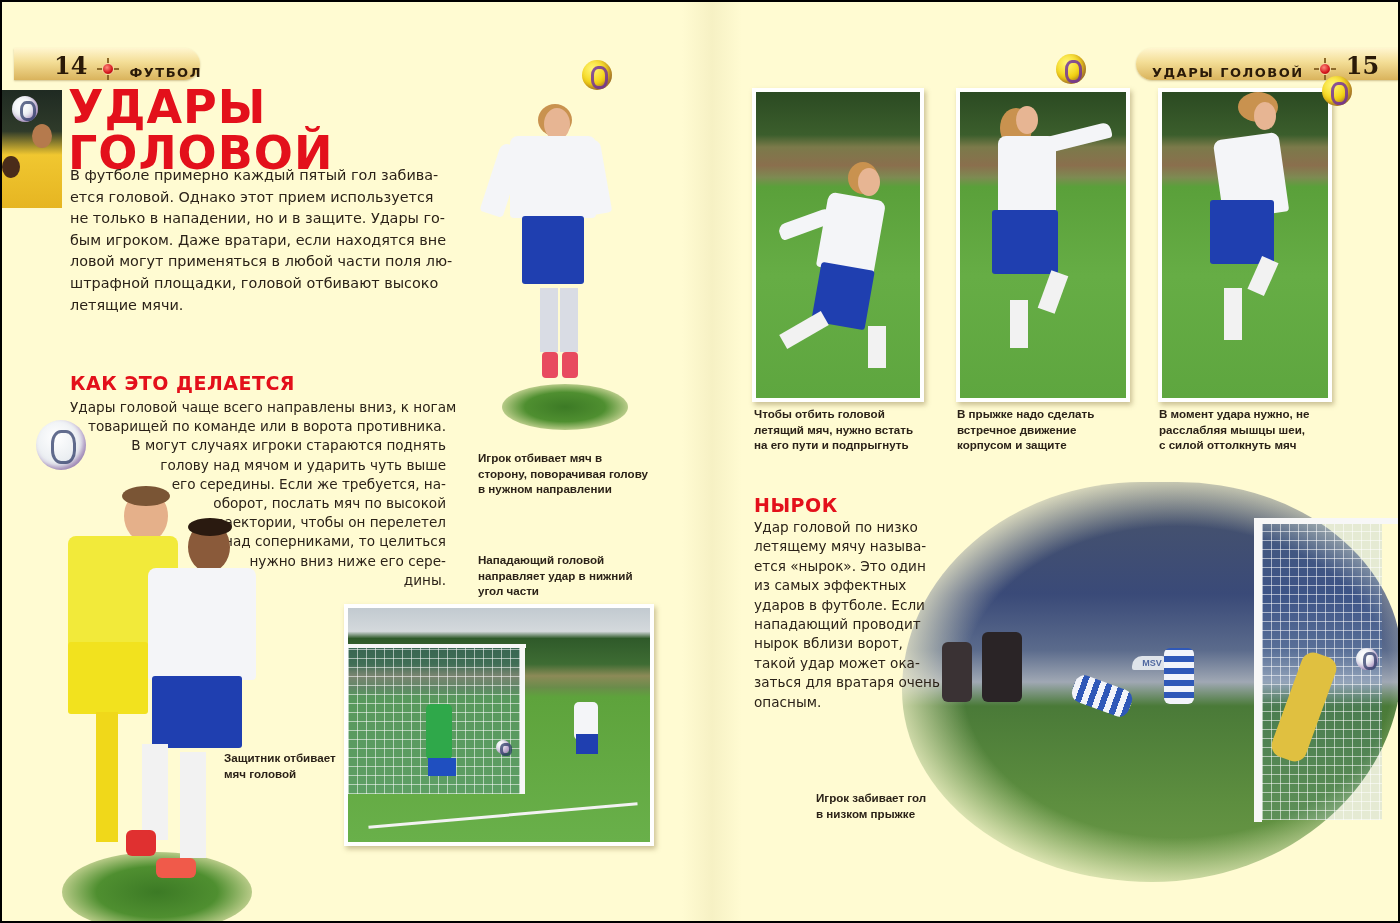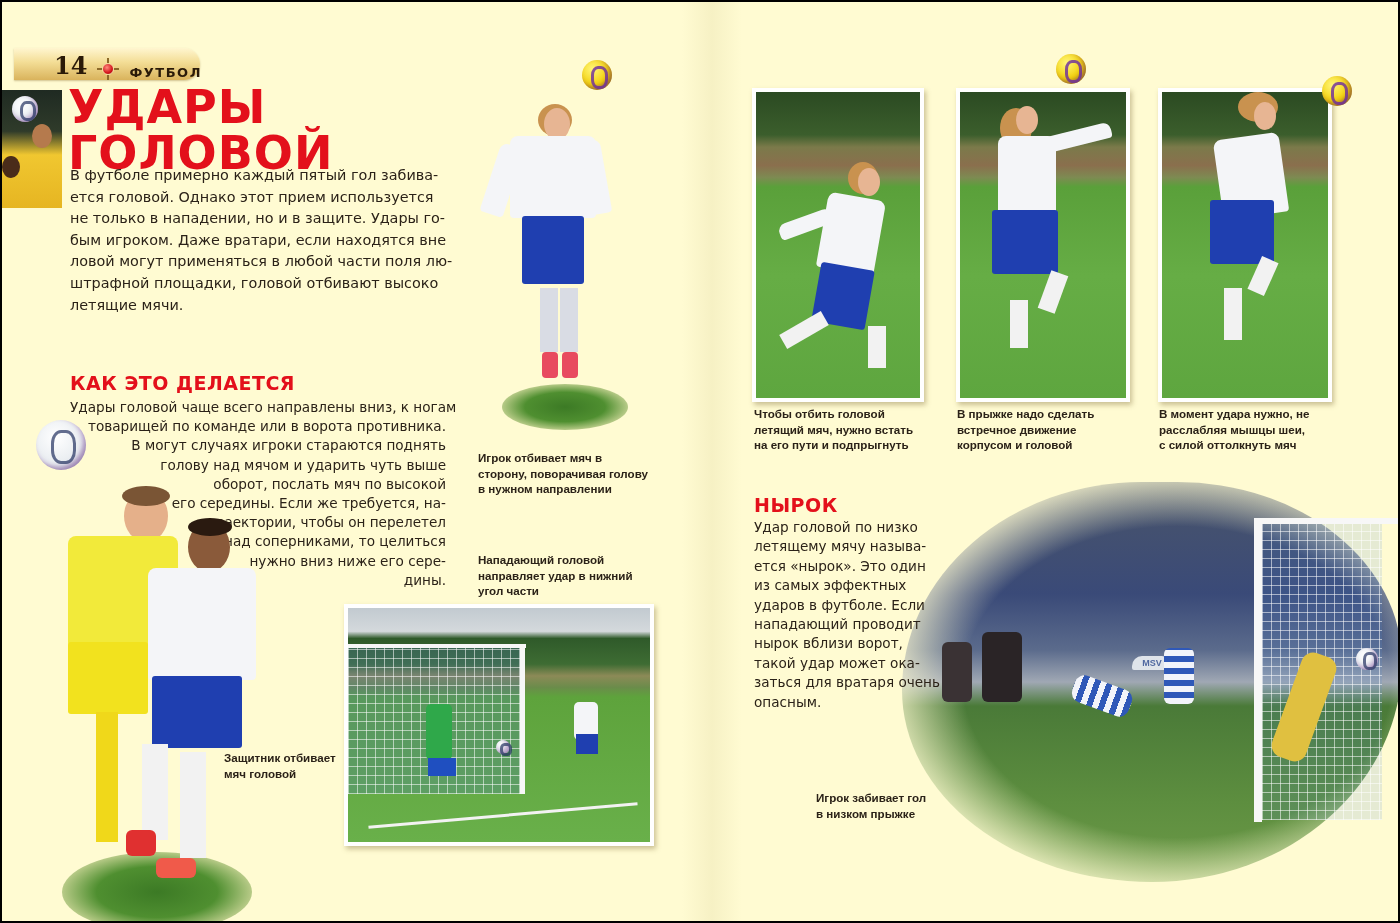--- a/index.html
+++ b/index.html
@@ -178,22 +178,22 @@
 
   <div class="h2" style="left:68px;top:370px;">КАК ЭТО ДЕЛАЕТСЯ</div>
 
   <div class="ball white" style="left:34px;top:418px;width:50px;height:50px;"></div>
 
   <div class="body-text" style="left:68px;top:396px;width:376px;text-align:right;font-size:13.6px;line-height:19.2px;">
     <span class="line">Удары головой чаще всего направлены вниз, к ногам</span>
     <span class="line">товарищей по команде или в ворота противника.</span>
     <span class="line">В могут случаях игроки стараются поднять</span>
     <span class="line">голову над мячом и ударить чуть выше</span>
+    <span class="line">его середины. Если же требуется, на-</span>
     <span class="line">оборот, послать мяч по высокой</span>
-    <span class="line">его середины. Если же требуется, на-</span>
     <span class="line">траектории, чтобы он перелетел</span>
     <span class="line">над соперниками, то целиться</span>
     <span class="line">нужно вниз ниже его сере-</span>
     <span class="line">дины.</span>
   </div>
 
   <div class="grass-oval" style="left:60px;top:850px;width:190px;height:80px;"></div>
   <div class="player" style="left:46px;top:484px;width:210px;height:410px;">
     <div class="head" style="left:76px;top:4px;width:44px;height:52px;background:#e5b08a;"></div>
     <div class="hair" style="left:74px;top:0px;width:48px;height:20px;background:#7a5535;"></div>
@@ -226,20 +226,27 @@
     <div class="goal-post" style="left:0;top:36px;width:178px;height:4px;"></div>
     <div class="goal-post" style="left:172px;top:36px;width:5px;height:150px;"></div>
     <div style="position:absolute;left:20px;top:206px;width:270px;height:3px;background:#f2f2f2;transform:rotate(-5deg);"></div>
     <div style="position:absolute;left:78px;top:96px;width:26px;height:56px;background:#2fa84a;border-radius:5px;"></div>
     <div style="position:absolute;left:80px;top:150px;width:28px;height:18px;background:#1f4fc0;"></div>
     <div style="position:absolute;left:226px;top:94px;width:24px;height:38px;background:#f4f5f8;border-radius:5px;"></div>
     <div style="position:absolute;left:228px;top:126px;width:22px;height:20px;background:#1f3fb0;"></div>
     <div class="ball white" style="left:148px;top:132px;width:14px;height:14px;"></div>
   </div>
 
+  <div class="rh rh-right">
+    <span class="sect">УДАРЫ ГОЛОВОЙ</span>
+    <span class="compass">
+        <span class="dot"></span>
+      </span>
+    <span class="num">15</span>
+  </div>
 
   <div class="ball" style="left:1054px;top:52px;width:30px;height:30px;"></div>
   <div class="ball" style="left:1320px;top:74px;width:30px;height:30px;z-index:3;"></div>
 
   <div class="photo field-photo" style="left:750px;top:86px;width:172px;height:314px;">
     <div class="player" style="left:8px;top:70px;width:160px;height:220px;">
       <div class="hair" style="left:84px;top:0;width:30px;height:32px;"></div>
       <div class="head" style="left:94px;top:6px;width:22px;height:28px;"></div>
       <div class="shirt" style="left:58px;top:34px;width:58px;height:76px;transform:rotate(10deg);"></div>
       <div class="shirt" style="left:14px;top:54px;width:56px;height:16px;transform:rotate(-20deg);"></div>
@@ -271,21 +278,21 @@
   </div>
 
   <div class="caption" style="left:752px;top:404px;">
     <span class="line">Чтобы отбить головой</span>
     <span class="line">летящий мяч, нужно встать</span>
     <span class="line">на его пути и подпрыгнуть</span>
   </div>
   <div class="caption" style="left:955px;top:404px;">
     <span class="line">В прыжке надо сделать</span>
     <span class="line">встречное движение</span>
-    <span class="line">корпусом и головой</span>
+    <span class="line">корпусом и защите</span>
   </div>
   <div class="caption" style="left:1157px;top:404px;">
     <span class="line">В момент удара нужно, не</span>
     <span class="line">расслабляя мышцы шеи,</span>
     <span class="line">с силой оттолкнуть мяч</span>
   </div>
 
   <div class="stadium">
     <div style="position:absolute;left:160px;top:130px;width:10px;height:20px;"></div>
     <div class="goal-post" style="left:352px;top:40px;width:8px;height:300px;"></div>

